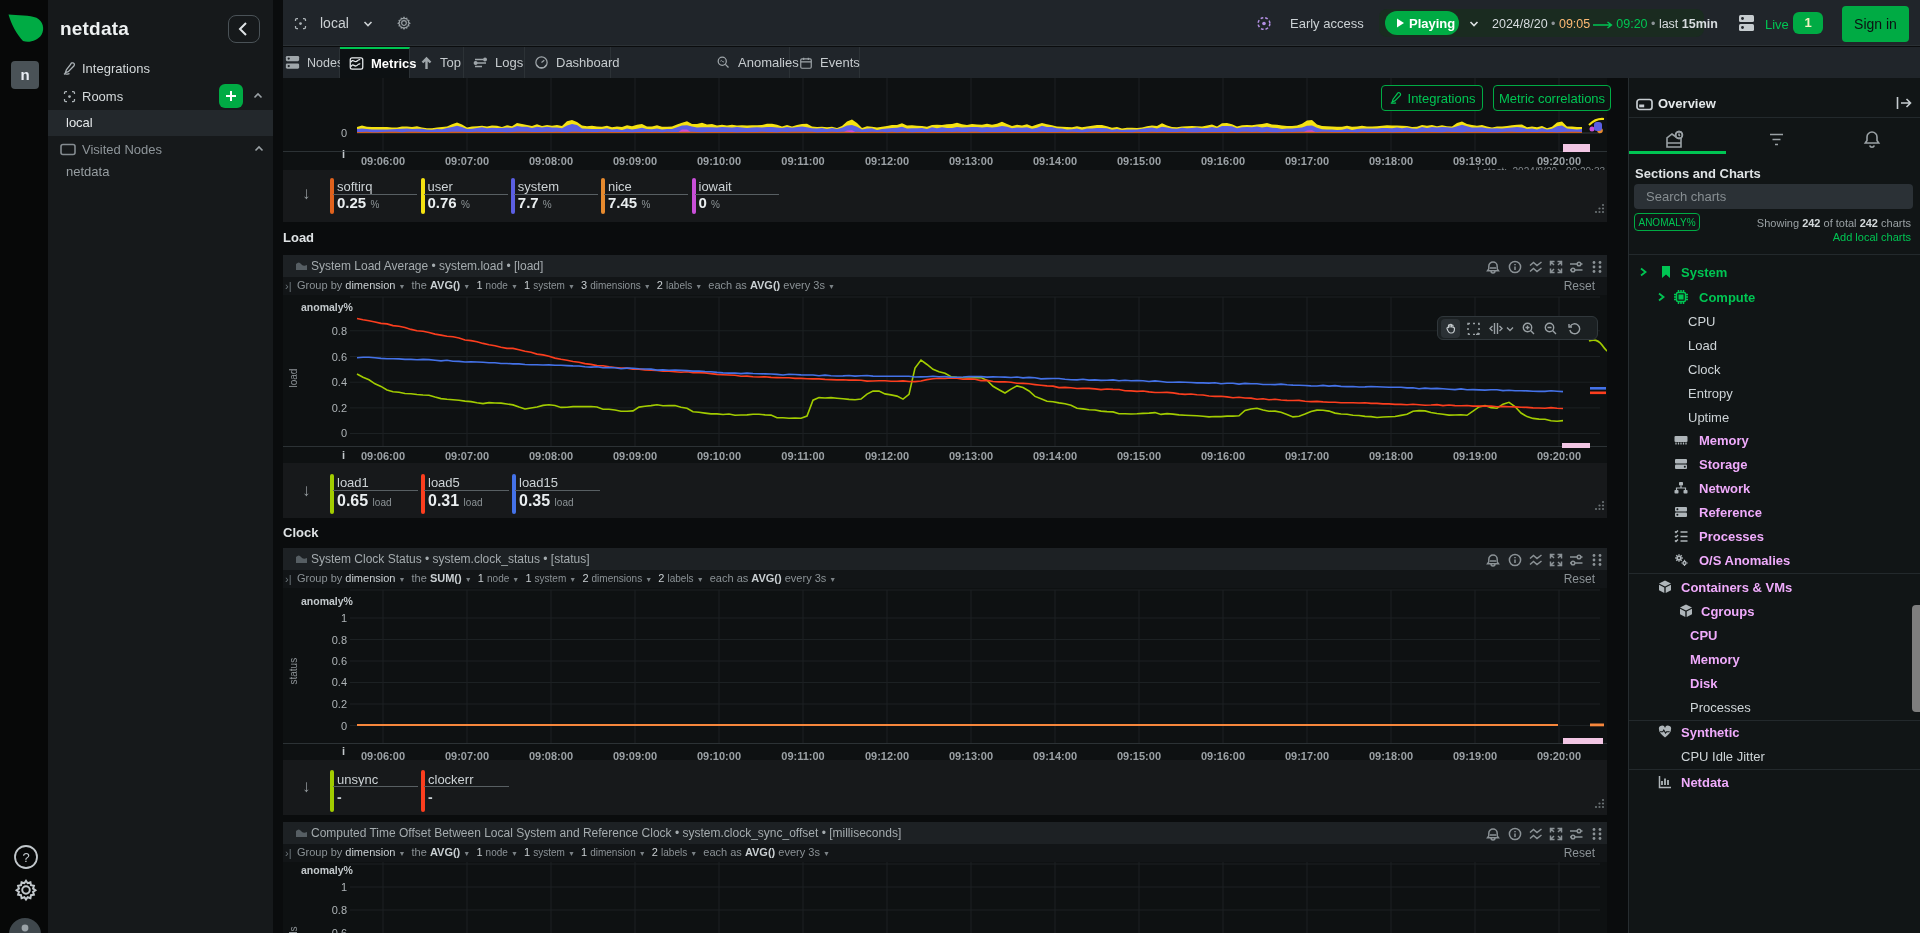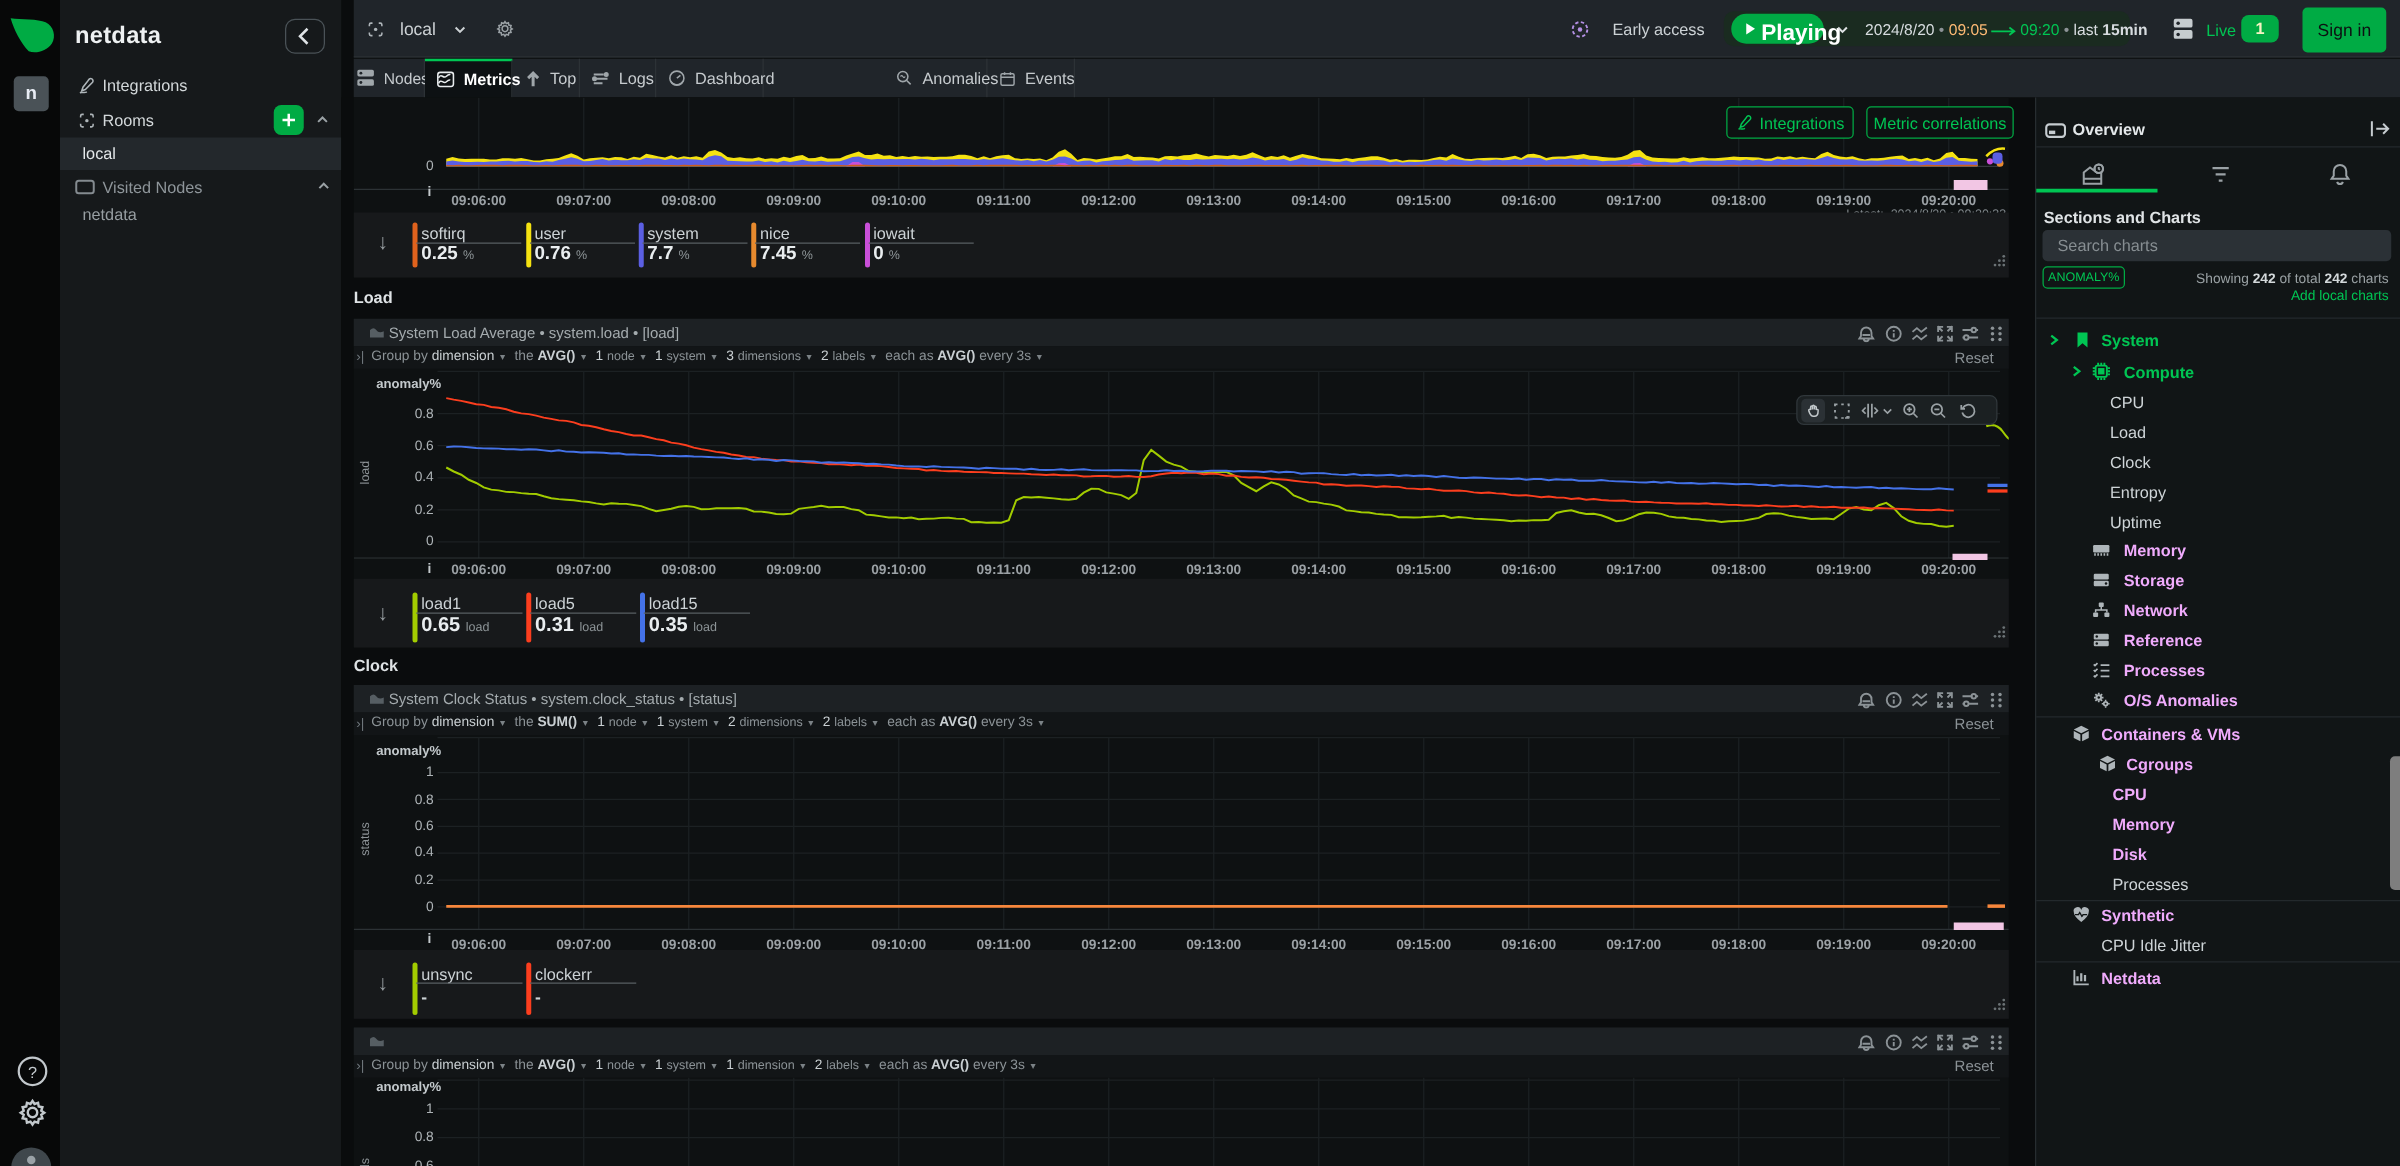--- a/index.html
+++ b/index.html
@@ -117,21 +117,21 @@
   <svg class="abs" style="left:972px;top:14px" width="18" height="19" viewBox="0 0 20 20">
       <circle cx="10" cy="10" r="6.5" fill="none" stroke="#b490e4" stroke-width="1.7" stroke-dasharray="3 2.2"></circle>
       <circle cx="10" cy="10" r="2" fill="#b490e4"></circle>
     </svg>
   <div class="abs" style="left:1007px;top:16px;font-size:13px;color:#ccd2d5;">Early access</div>
   <div class="abs" style="left:1096px;top:9px;width:325px;height:28px;background:#1a2b20;border-radius:8px;"></div>
   <div class="abs" style="left:1102px;top:11px;width:74px;height:24px;background:#00ab44;border-radius:13px;">
     <svg class="abs" style="left:9px;top:6px" width="12" height="12" viewBox="0 0 12 12">
         <path d="M3 1.5 L10 6 L3 10.5 Z" fill="#fff"></path>
       </svg>
-    <span style="position:absolute;left:24px;top:5px;font-size:18px;font-weight:bold;color:#fff;">Playing</span>
+    <span style="position:absolute;left:24px;top:5px;font-size:13px;font-weight:bold;color:#fff;">Playing</span>
   </div>
   <svg class="abs" style="left:1185px;top:19px" width="12" height="10" viewBox="0 0 12 10">
       <path d="M2.5 3 L6 6.5 L9.5 3" stroke="#dde1e3" stroke-width="1.6" fill="none"></path>
     </svg>
   <div class="abs" style="left:1209px;top:17px;font-size:12.5px;color:#d7dcdf;white-space:nowrap;">2024/8/20 <span style="color:#8d9397">•</span> <span style="color:#fdba74">09:05</span><svg width="22" height="8" viewBox="0 0 22 8" style="margin:0 2px;display:inline-block;vertical-align:middle;">
         <path d="M1 4 H19 M15.5 1 L19.5 4 L15.5 7" stroke="#00c553" stroke-width="1.4" fill="none"></path>
       </svg><span style="color:#00c553">09:20</span> <span style="color:#8d9397">•</span> last <b>15min</b></div>
   <svg class="abs" style="left:1455px;top:14px" width="17" height="18" viewBox="0 0 17 18">
       <g fill="#c6cccf">
         <rect x="1" y="1" width="15" height="7" rx="1.5"></rect>
@@ -570,20 +570,21 @@
           <circle cx="2" cy="9" r="1.1"></circle>
           <circle cx="5.5" cy="5.5" r="1.1"></circle>
         </g>
       </svg>
 </div>
 <div class="card" style="top:744px;height:111px;">
 <div class="chead">
         <svg style="position:absolute;left:12px;top:5px" width="13" height="12" viewBox="0 0 13 12">
           <path d="M1 10 V4 Q4 1 6 4 T12 5 V10 Z" fill="#565e63"></path>
         </svg>
+        <span style="position:absolute;left:28px;top:4px;">Computed Time Offset Between Local System and Reference Clock  •  system.clock_sync_offset  •  [milliseconds]</span>
         <svg class="hico" style="left:1203px" width="14" height="14" viewBox="0 0 14 14">
           <path fill="none" stroke="#8b9296" stroke-width="1.5" d="M7 2 a4.2 4.2 0 0 0-4.2 4.2 v2.6 l-1.3 2 h11 l-1.3-2 V6.2 A4.2 4.2 0 0 0 7 2 Z M5 11 a2 2 0 0 0 4 0 M4 8 h6"></path>
         </svg>
         <svg class="hico" style="left:1225px" width="14" height="14" viewBox="0 0 14 14">
           <circle cx="7" cy="7" r="5.6" fill="none" stroke="#8b9296" stroke-width="1.5"></circle>
           <path d="M7 6.5 v3.5 M7 4 v1.3" stroke="#8b9296" stroke-width="1.5"></path>
         </svg>
         <svg class="hico" style="left:1246px" width="14" height="14" viewBox="0 0 14 14">
           <path fill="none" stroke="#8b9296" stroke-width="1.5" d="M1 5.5 L4.5 2.5 L8 5.5 L12.5 2 M1 11.5 L4.5 8.5 L8 11.5 L12.5 8"></path>
         </svg>

